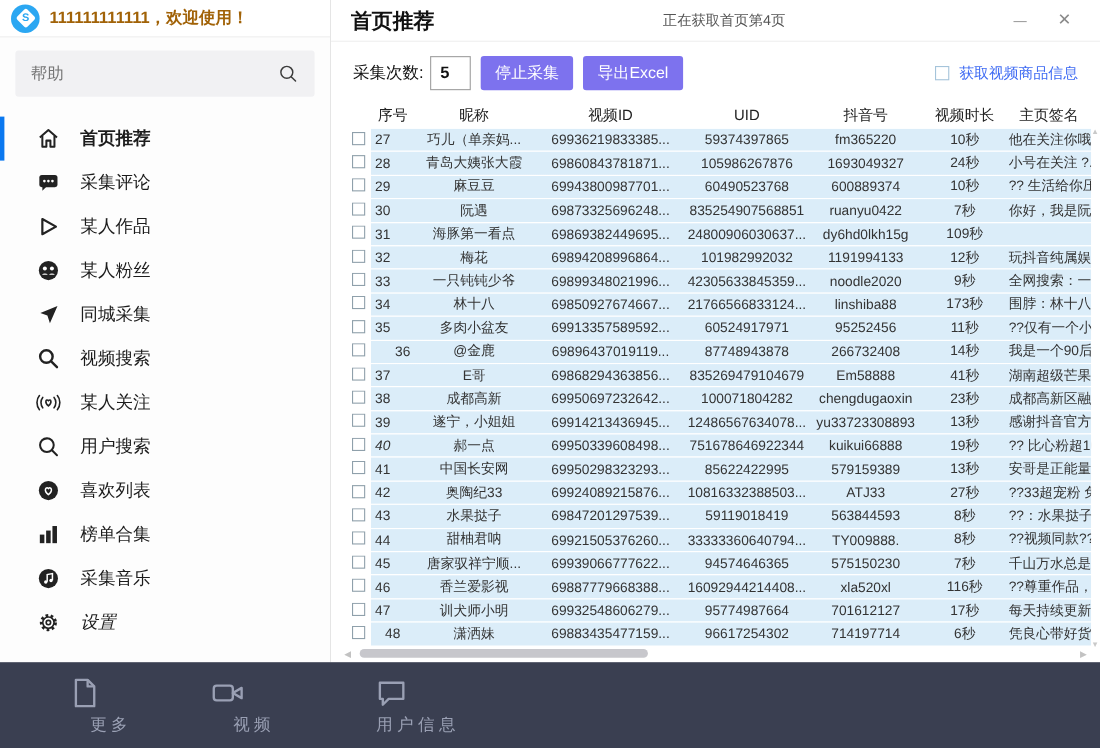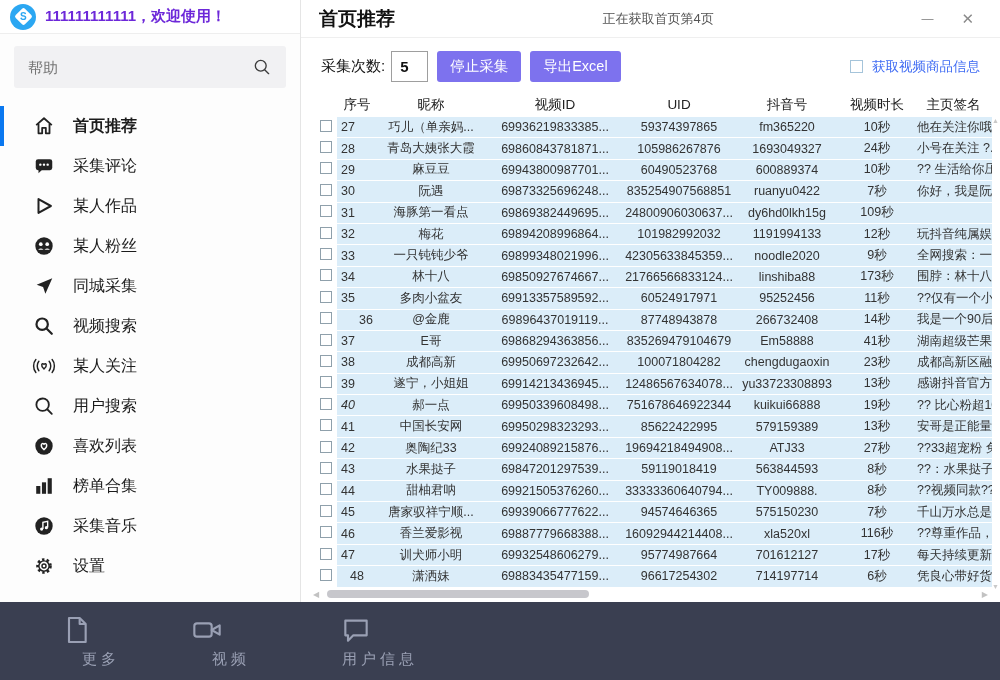--- a/index.html
+++ b/index.html
@@ -7,28 +7,28 @@
   body { font-family:"Liberation Sans","DejaVu Sans",sans-serif; background:#fff; color:#222; }
   .app { width:1000px; height:680px; display:flex; flex-direction:column; position:relative; background:#fff; }
   .upper { display:flex; height:602px; }
 
   
   .sidebar { width:301px; background:#fdfdfd; border-right:1px solid #e5e5e5; display:flex; flex-direction:column; }
   .titlebar { height:34px; display:flex; align-items:center; gap:9px; padding:0 10px; border-bottom:1px solid #eee; background:#fff; }
   .logo { width:26px; height:26px; border-radius:50%; background:var(--logo-blue,#2ba7f2); display:flex; align-items:center; justify-content:center; flex:0 0 auto; }
   .logo .diamond { width:13px; height:13px; background:#fff; border-radius:2px; transform:rotate(45deg); display:flex; align-items:center; justify-content:center; }
   .logo .diamond span { transform:rotate(-45deg); color:var(--logo-blue,#2ba7f2); font-weight:bold; font-size:10px; }
-  .app-title { font-weight:bold; font-size:15px; color:#6d28d9; }
+  .app-title { font-weight:bold; font-size:15px; color:#a16207; }
   .searchbox { margin:12px 14px 6px 14px; height:42px; background:#f1f1f3; border-radius:3px; display:flex; align-items:center; padding:0 14px; }
   .searchbox input { flex:1; border:none; outline:none; background:transparent; font-size:15px; color:#333; font-family:inherit; }
   .menu { flex:1; padding-top:12px; display:flex; flex-direction:column; }
   .menu-item { height:40px; display:flex; align-items:center; gap:17px; padding-left:28px; font-size:16px; color:#1c1c1c; cursor:pointer; border-left:4px solid transparent; }
   .menu-item.active { border-left:4px solid var(--accent,#0a78f0); font-weight:bold; }
   .menu-item .mi { width:24px; height:24px; display:flex; align-items:center; justify-content:center; }
-  .menu-item.settings { margin-top:auto; margin-bottom:16px; }
+  .menu-item.settings { margin-top:auto; margin-bottom:16px;font-style:italic; }
   .mi svg { display:block; }
 
   
   .main { flex:1; display:flex; flex-direction:column; background:#fff; min-width:0; }
   .main-header { height:38px; display:flex; align-items:center; padding:0 18px; border-bottom:1px solid #efefef; }
   .main-title { font-size:19px; font-weight:bold; color:#111; }
   .status-wrap { flex:1; text-align:center; }
   .status-text { font-size:13px; color:#555; }
   .win-btns { display:flex; align-items:center; gap:28px; padding-right:8px; }
   .win-btn { color:#8a8a8a; font-size:15px; cursor:pointer; line-height:1; }
@@ -395,21 +395,21 @@
               <div>85622422995</div>
               <div>579159389</div>
               <div>13秒</div>
               <div>安哥是正能量！</div>
             </div>
             <div class="t-row">
               <div style="text-align:left;"><span class="row-cbx" style="display:inline-block;"></span></div>
               <div style="text-align:left;">42</div>
               <div>奥陶纪33</div>
               <div>69924089215876...</div>
-              <div>19694218494908...</div>
+              <div>10816332388503...</div>
               <div>ATJ33</div>
               <div>27秒</div>
               <div>??33超宠粉 免...</div>
             </div>
             <div class="t-row">
               <div style="text-align:left;"><span class="row-cbx" style="display:inline-block;"></span></div>
               <div style="text-align:left;">43</div>
               <div>水果挞子</div>
               <div>69847201297539...</div>
               <div>59119018419</div>

